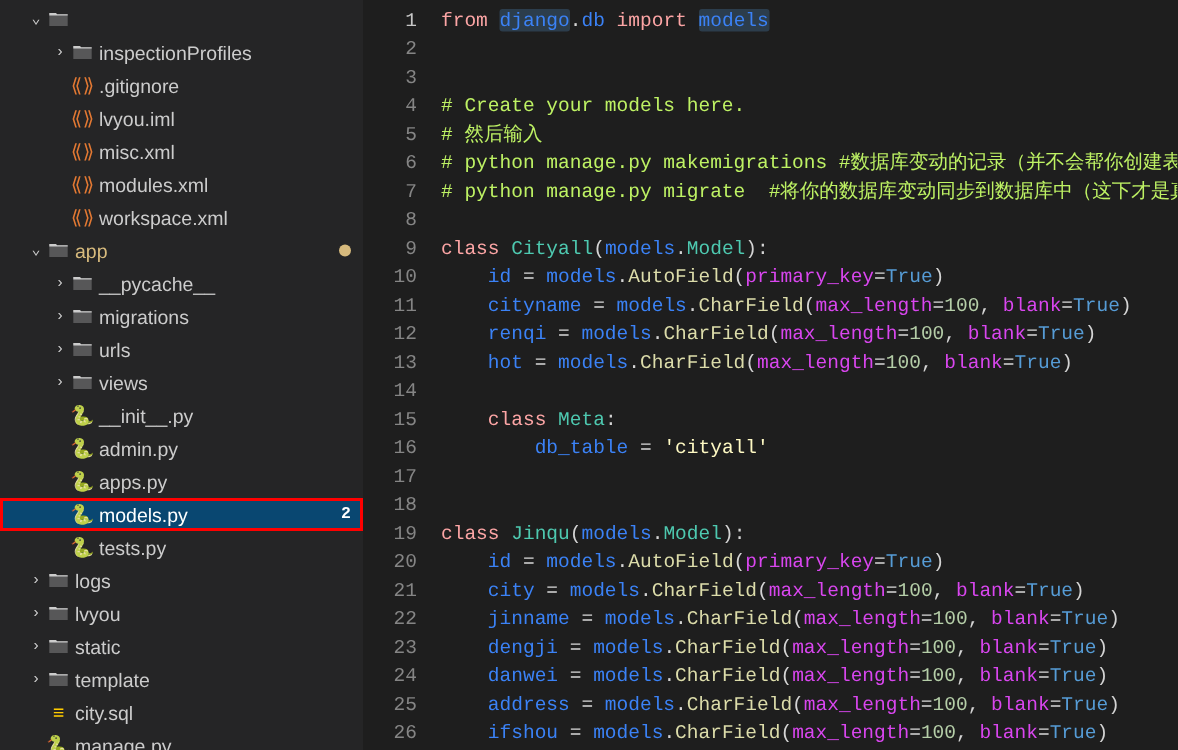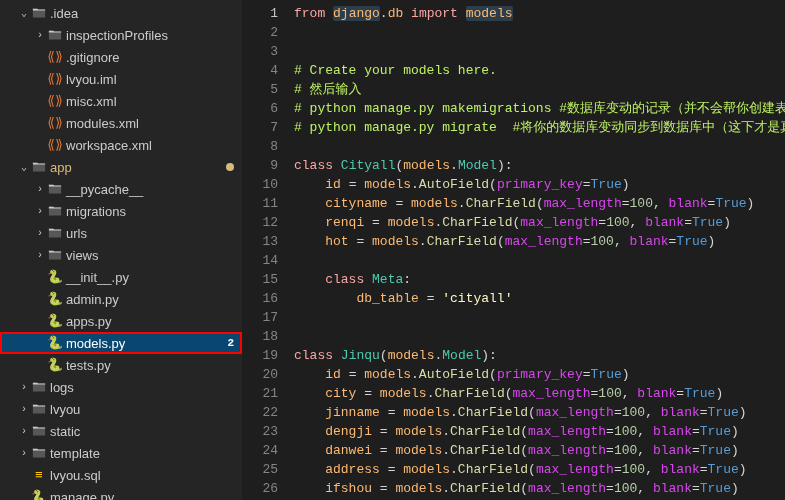--- a/index.html
+++ b/index.html
@@ -69,42 +69,41 @@
 }
 .kw { color: #fca5a5; }
 .cls { color: #4ec9b0; }
 .fn { color: #dcdcaa; }
 .str { color: #fef9c3; }
 .cmt { color: #bef264; }
 .par { color: #d946ef; }
 .bool { color: #569cd6; }
 .num { color: #b5cea8; }
 .p { color: #d4d4d4; }
-.id { color: #fdba74; }
+.id { color: #3b82f6; }
 .hl { background: rgba(86,156,214,.25); border-radius: 2px; }
 
 
 .fi-xml { color: #e37933; }
 .fi-py  { color: #519aba; }
 .fi-db  { color: #ffcc00; }
 .fi-fold{ color: #cccccc; }
 </style>
 </head>
 <body>
 
 <div class="sidebar" id="sidebar">
     <div class="tree-item ind-1">
       <span class="chev">⌄</span>
       <span class="ico">
         <svg width="14" height="14" viewBox="0 0 16 16" class="fi-fold">
           <path fill="currentColor" d="M1 3h5l1 1h8v9H1z" opacity=".3"></path>
           <path fill="currentColor" d="M1 3h5l1 1h8v1H1z"></path>
         </svg>
       </span>
-      <span class="tree-label">.idea</span>
     </div>
     <div class="tree-item ind-2">
       <span class="chev">›</span>
       <span class="ico">
         <svg width="14" height="14" viewBox="0 0 16 16" class="fi-fold">
           <path fill="currentColor" d="M1 3h5l1 1h8v9H1z" opacity=".3"></path>
           <path fill="currentColor" d="M1 3h5l1 1h8v1H1z"></path>
         </svg>
       </span>
       <span class="tree-label">inspectionProfiles</span>
@@ -269,21 +268,21 @@
           <path fill="currentColor" d="M1 3h5l1 1h8v1H1z"></path>
         </svg>
       </span>
       <span class="tree-label">template</span>
     </div>
     <div class="tree-item ind-1">
       <span class="chev"></span>
       <span class="ico">
         <span class="fi-db">≡</span>
       </span>
-      <span class="tree-label">lvyou.sql</span>
+      <span class="tree-label">city.sql</span>
     </div>
     <div class="tree-item ind-1">
       <span class="chev"></span>
       <span class="ico">
         <span class="fi-py">🐍</span>
       </span>
       <span class="tree-label">manage.py</span>
     </div>
   </div>
 

